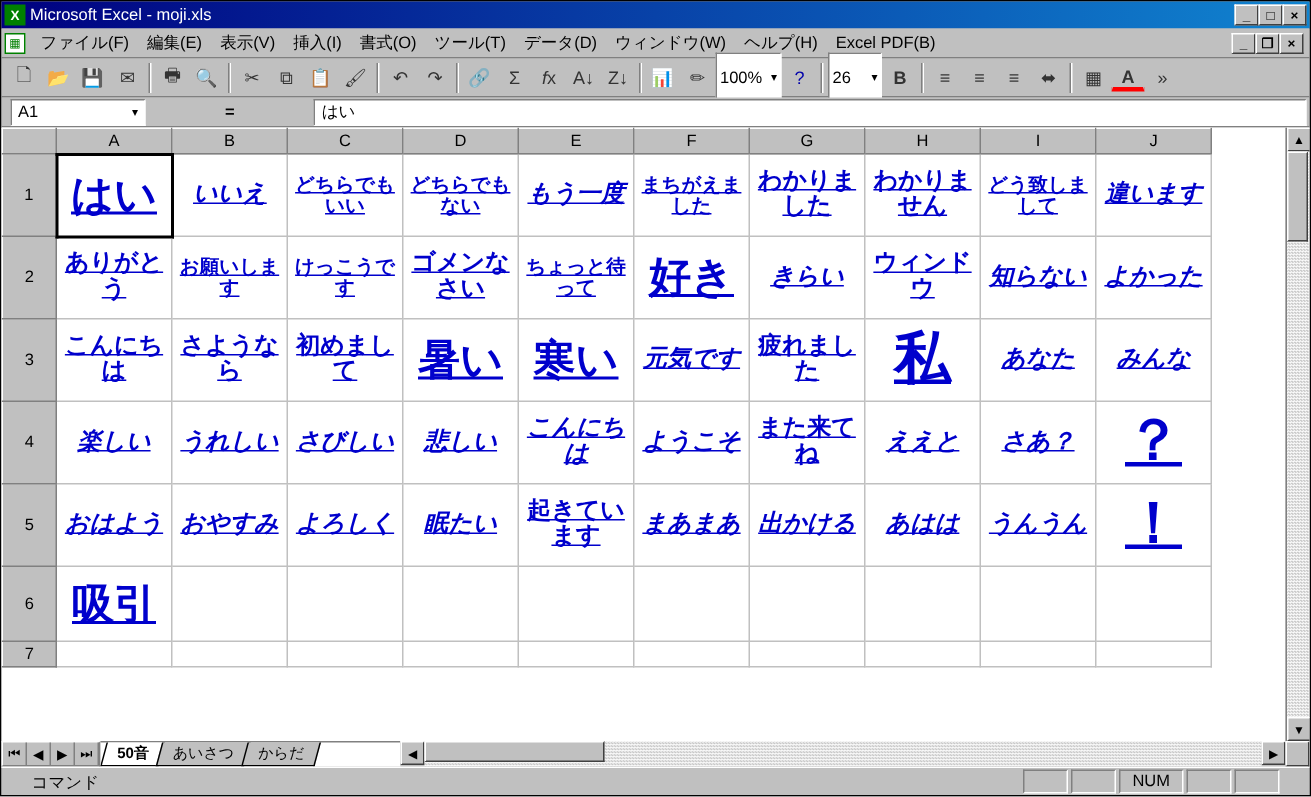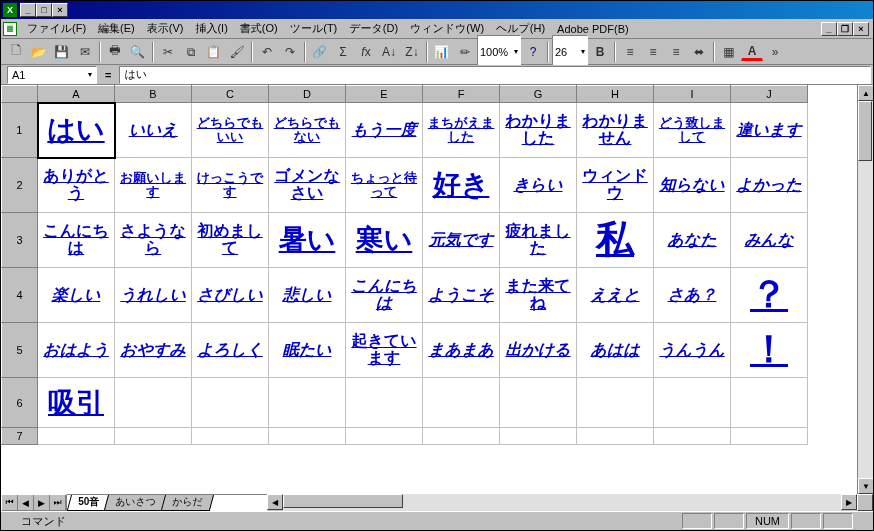--- a/index.html
+++ b/index.html
@@ -13,21 +13,21 @@
 .menubar { background: #c0c0c0; height: 20px; display: flex; align-items: center; padding: 0 2px; border-bottom: 1px solid #808080; font-size: 11px; }
 .menubar .mi { padding: 2px 6px; cursor: pointer; }
 .menubar .spacer { flex: 1; }
 .menubar .mdibtns { display: flex; gap: 0; margin-right: 2px; }
 .docicon { width: 14px; height: 14px; background: #fff; border: 1px solid #008000; margin-right: 4px; display: inline-flex; align-items: center; justify-content: center; font-size: 8px; color: #008000; }
 .toolbar { background: #c0c0c0; height: 26px; display: flex; align-items: center; padding: 2px 4px; gap: 1px; border-bottom: 1px solid #808080; }
 .tbtn { width: 22px; height: 22px; border: 1px solid #c0c0c0; display: flex; align-items: center; justify-content: center; font-size: 12px; cursor: pointer; color: #333; }
 .tsep { width: 6px; height: 20px; border-left: 1px solid #808080; border-right: 1px solid #fff; margin: 0 2px; width: 2px; }
 .tcombo { height: 33px; background: #fff; border: 1px solid; border-color: #808080 #fff #fff #808080; display: flex; align-items: center; padding: 0 2px; font-size: 11px; min-width: 44px; }
 .tcombo .dd { margin-left: auto; font-size: 8px; color: #000; }
-.namebox-row { background: #c0c0c0; height: 20px; display: flex; align-items: center; border-bottom: 1px solid #808080; }
+.namebox-row { background: #c0c0c0; height: 20px; display: flex; align-items: center; border-bottom: 1px solid #808080; gap: 45px; }
 .namebox { width: 90px; height: 18px; background: #fff; border: 1px solid; border-color: #808080 #fff #fff #808080; margin-left: 6px; display: flex; align-items: center; padding: 0 4px; font-size: 11px; }
 .namebox .dd { margin-left: auto; font-size: 8px; }
 .eq { padding: 0 8px; font-weight: bold; }
 .formula { flex: 1; background: #fff; height: 18px; border: 1px solid; border-color: #808080 #fff #fff #808080; display: flex; align-items: center; padding: 0 4px; font-size: 11px; margin-right: 2px; }
 .sheet-area { flex: 1; display: flex; flex-direction: column; background: #fff; position: relative; overflow: hidden; }
 .grid-wrap { flex: 1; display: flex; overflow: hidden; }
 .grid-main { flex: 1; overflow: hidden; }
 .grid { border-collapse: collapse; table-layout: fixed; }
 .grid th, .grid td { border: 1px solid #c0c0c0; }
 .grid th { background: #c0c0c0; font-weight: normal; font-size: 11px; border: 1px solid; border-color: #fff #808080 #808080 #fff; height: 17px; }
@@ -62,39 +62,40 @@
 .statusbar .sect { border: 1px solid; border-color: #808080 #fff #fff #808080; padding: 1px 8px; margin-left: 2px; height: 16px; display: flex; align-items: center; }
 .statusbar .flex { flex: 1; }
 </style>
 </head>
 <body>
 
 <div class="window">
 
   <div class="titlebar">
     <span class="icon">X</span>
+    <span class="title">Microsoft Excel - moji.xls</span>
     <div class="winbtns">
       <div class="winbtn">_</div>
       <div class="winbtn">□</div>
       <div class="winbtn">×</div>
     </div>
   </div>
 
   <div class="menubar">
     <span class="docicon">▦</span>
     <span class="mi">ファイル(F)</span>
     <span class="mi">編集(E)</span>
     <span class="mi">表示(V)</span>
     <span class="mi">挿入(I)</span>
     <span class="mi">書式(O)</span>
     <span class="mi">ツール(T)</span>
     <span class="mi">データ(D)</span>
     <span class="mi">ウィンドウ(W)</span>
     <span class="mi">ヘルプ(H)</span>
-    <span class="mi">Adobe PDF(B)</span>
+    <span class="mi">Excel PDF(B)</span>
     <span class="spacer"></span>
     <div class="mdibtns">
       <div class="winbtn">_</div>
       <div class="winbtn">❐</div>
       <div class="winbtn">×</div>
     </div>
   </div>
 
   <div class="toolbar">
     <div class="tbtn">🗋</div>

